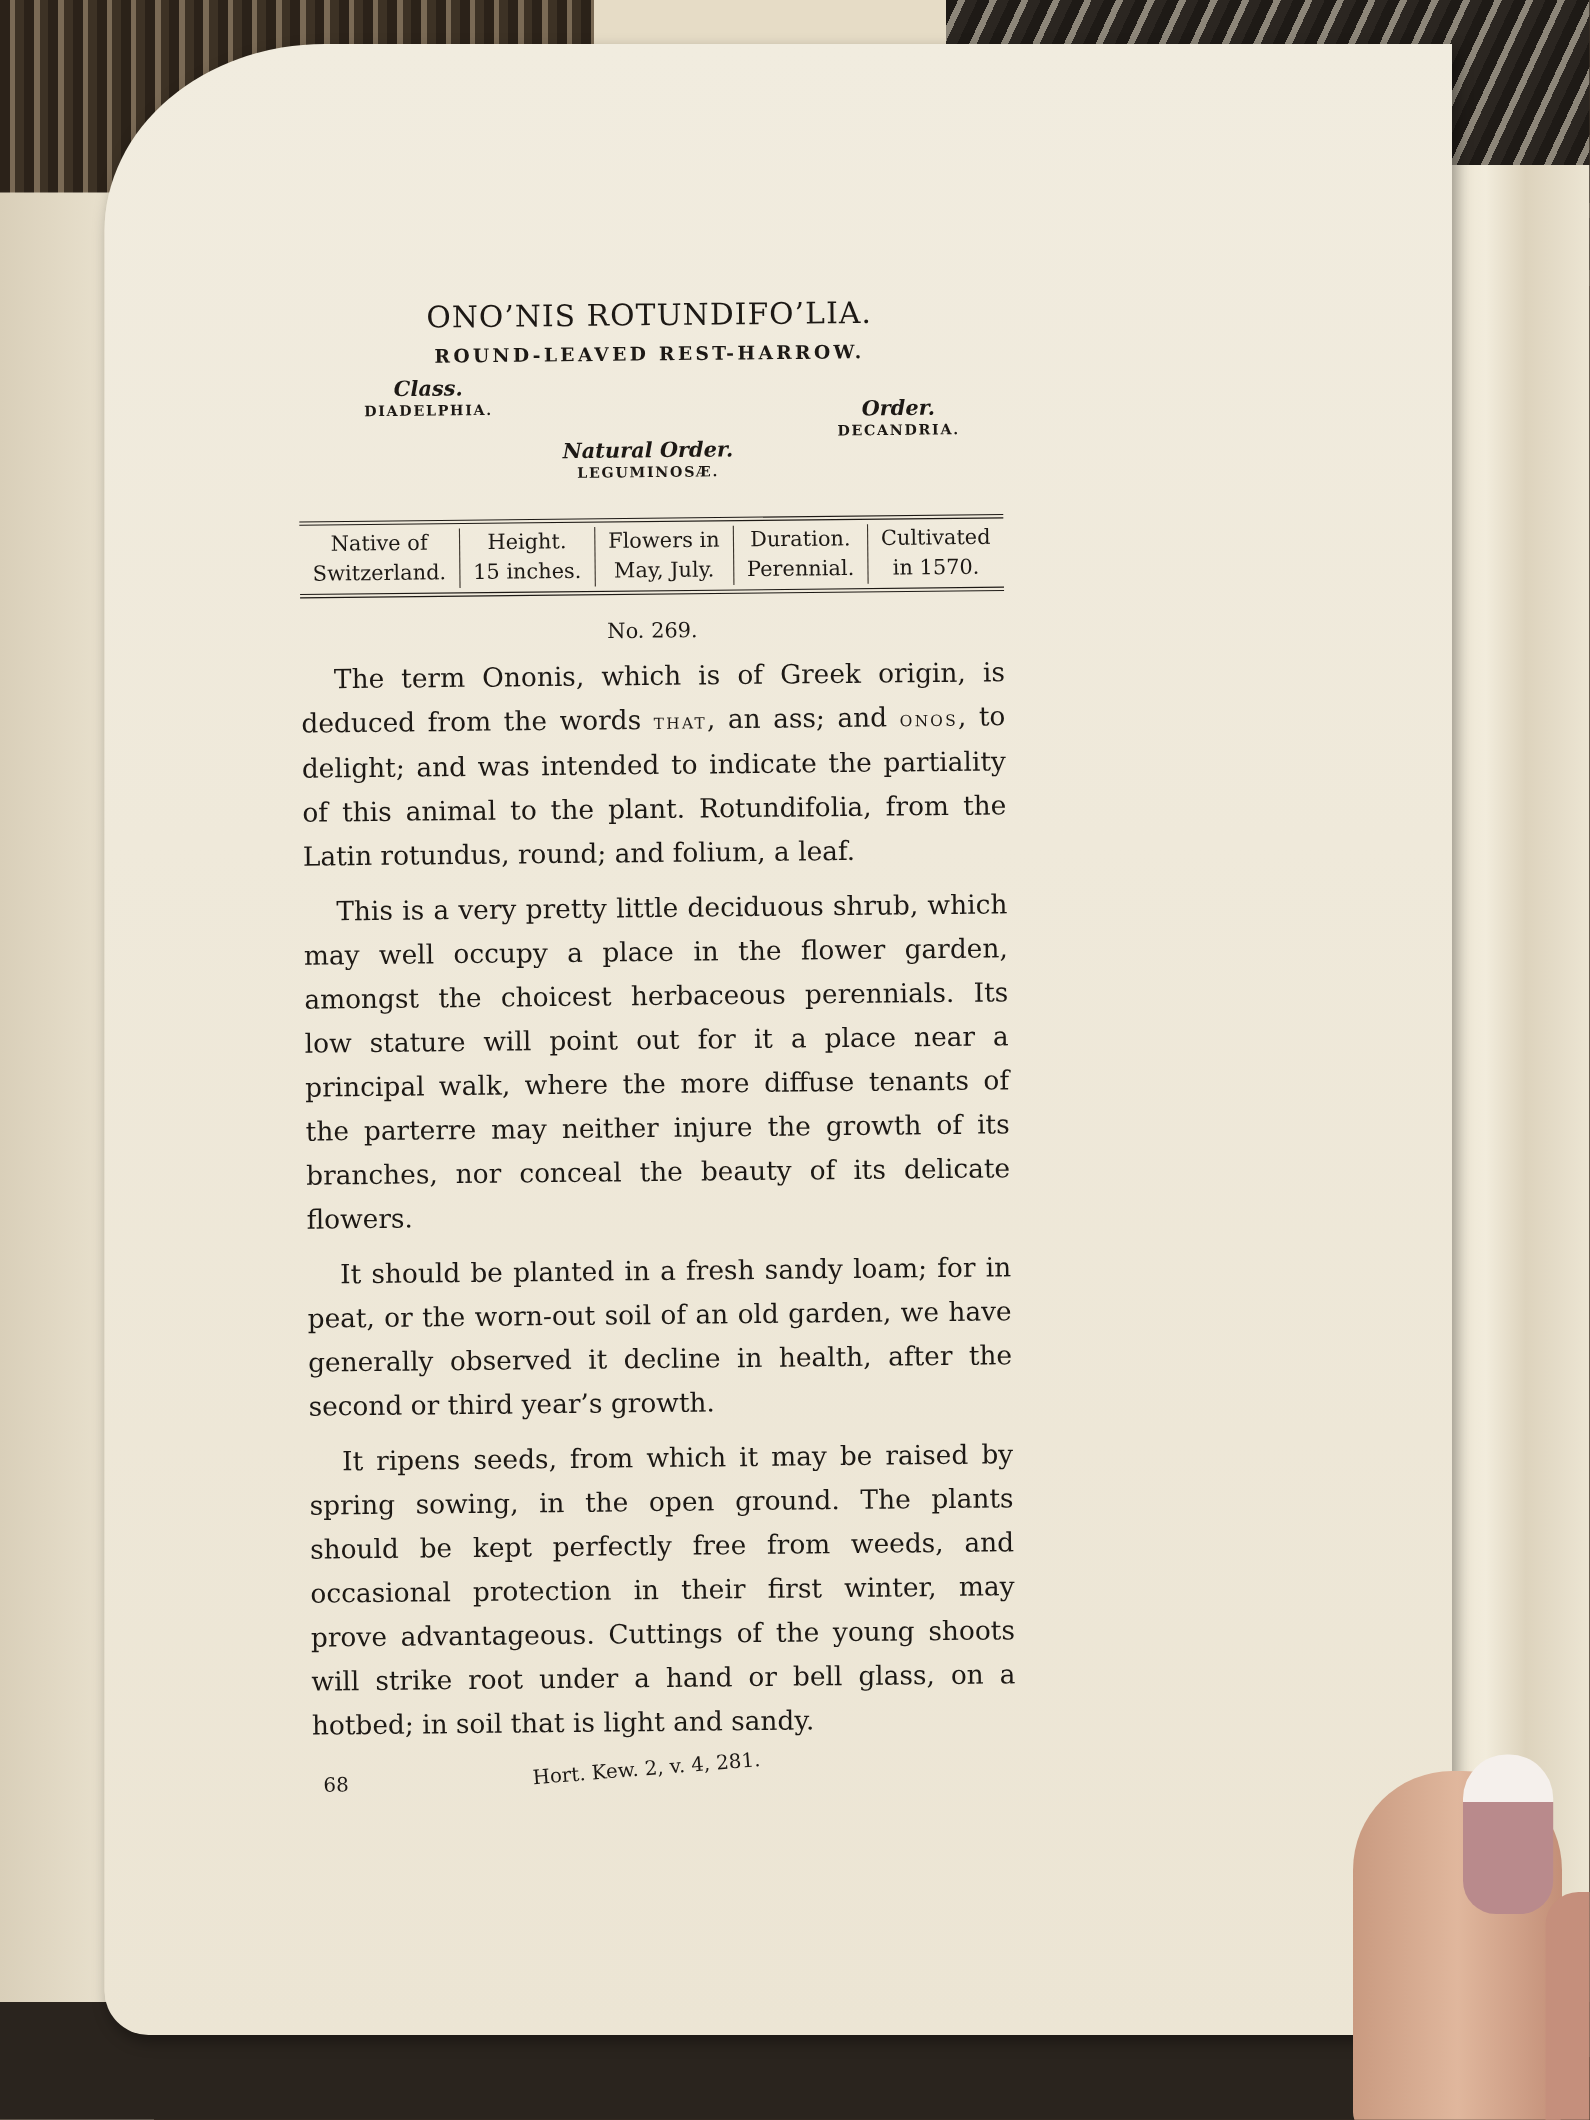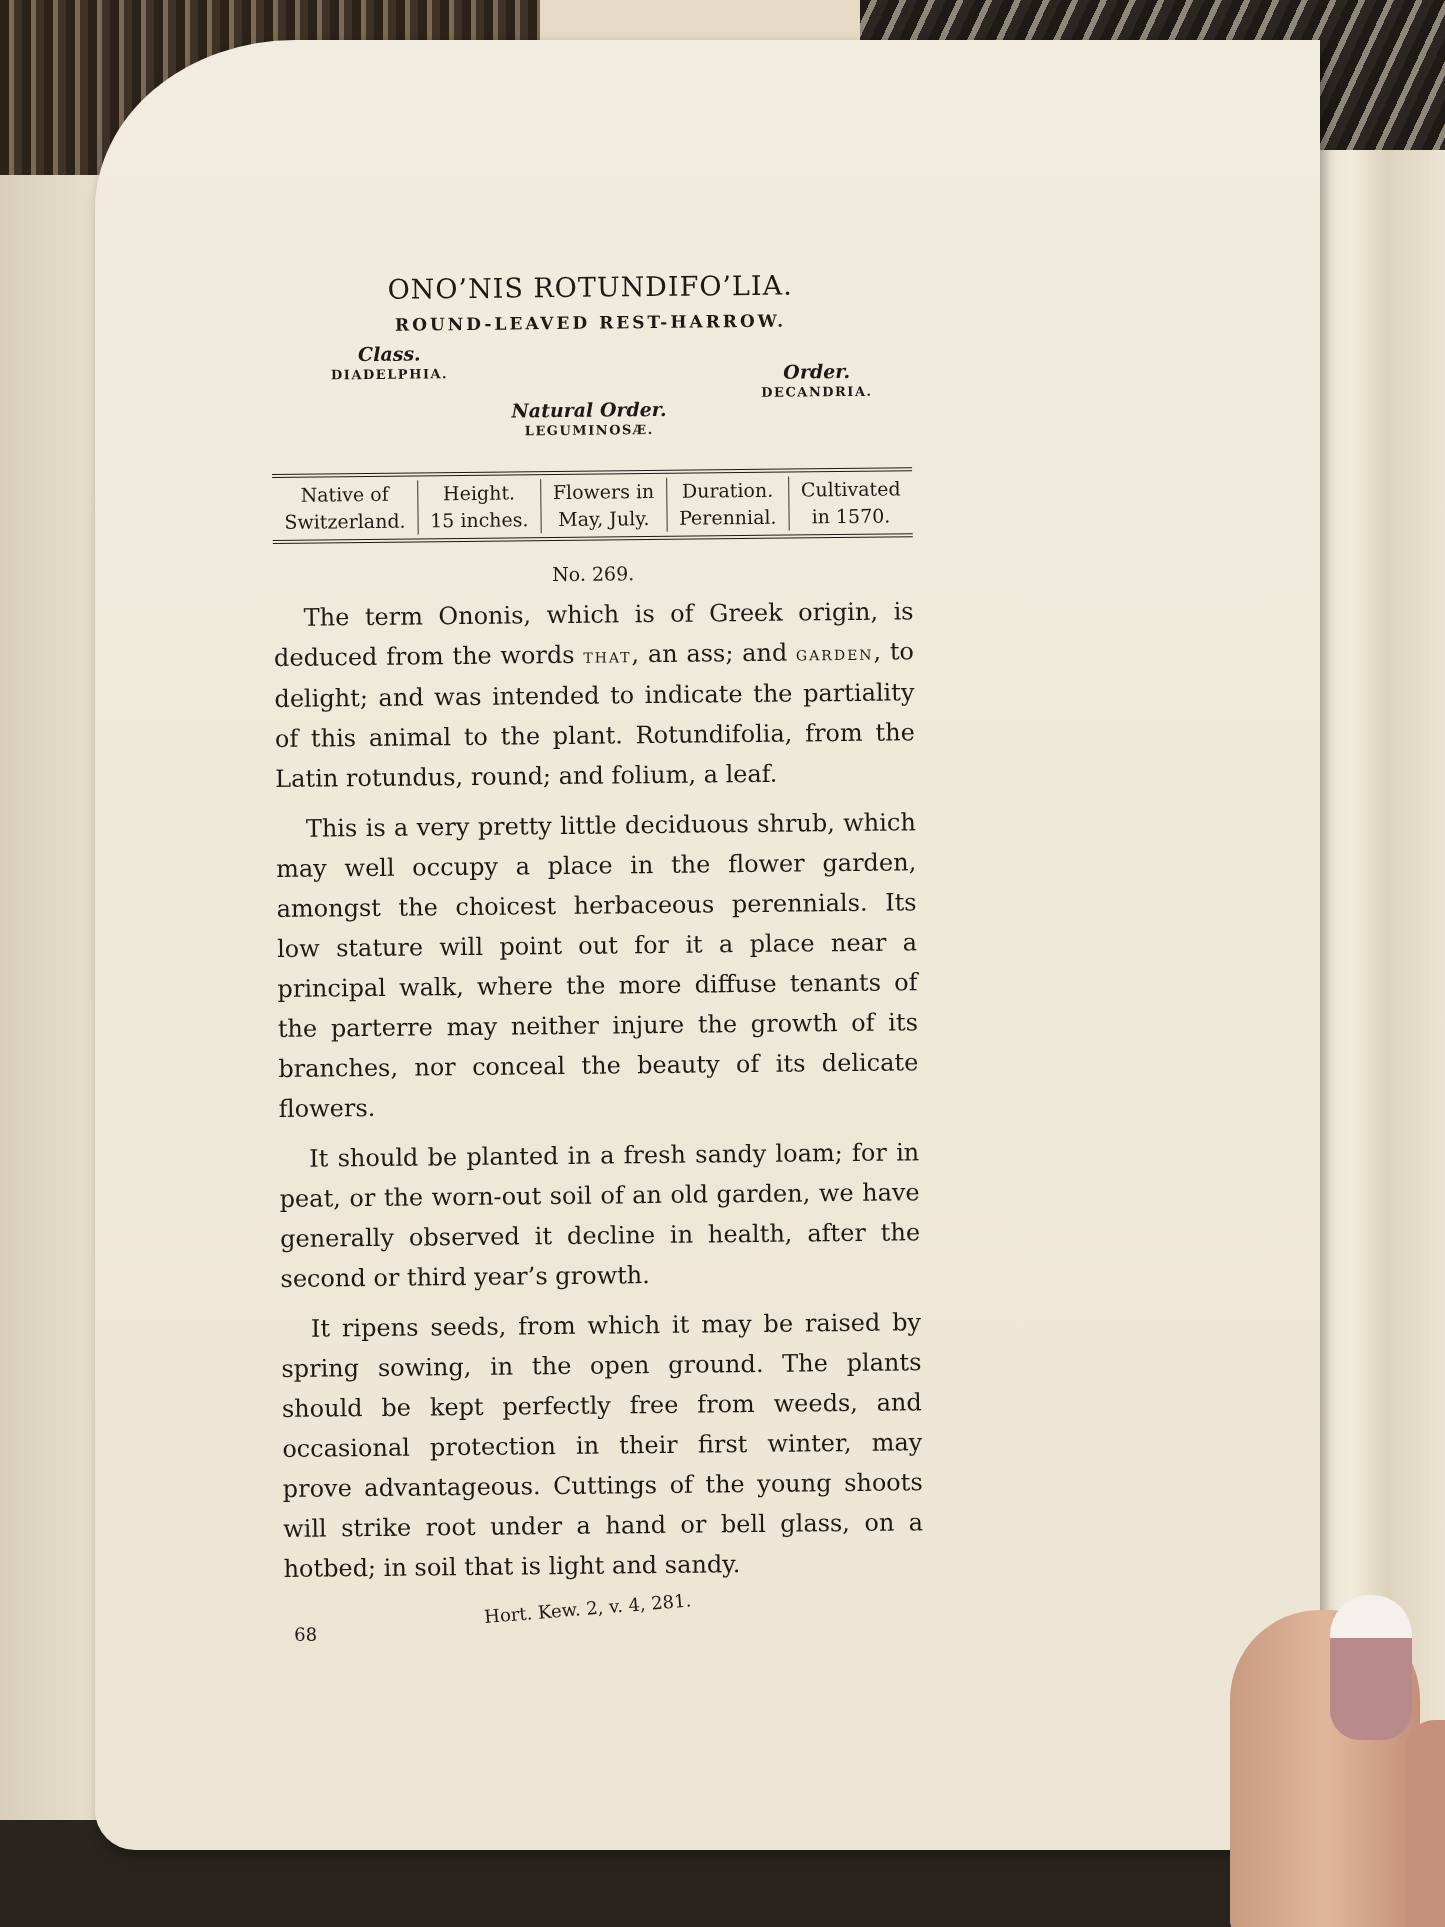--- a/index.html
+++ b/index.html
@@ -73,21 +73,21 @@
       border-right: 1.5px solid #3a332b; padding: 0 4px;
     }
     .fact:last-child { border-right: none; }
     .plate-no { text-align: center; font-size: 19px; margin-top: 22px; }
     .para {
       font-size: 24px; line-height: 40px; text-align: justify; margin: 10px 0 0 0;
       text-indent: 30px; hyphens: none;
     }
     .sc { font-variant: small-caps; letter-spacing: 2px; font-size: 20px; }
     .footer { position: relative; margin-top: 12px; height: 40px; font-size: 18px; }
-    .page-num { position: absolute; left: 10px; top: 23px; }
+    .page-num { position: absolute; left: 10px; top: 12px; }
     .ref { position: absolute; left: 200px; top: 0; transform: rotate(-4deg); }
     
     .thumb {
       position: absolute; left: 1230px; top: 1610px; width: 190px; height: 330px;
       background: linear-gradient(90deg, #c99a80, #e0b79d 50%, #c38f78);
       border-radius: 90px 90px 20px 20px;
     }
     .nail {
       position: absolute; left: 1330px; top: 1595px; width: 82px; height: 145px;
       background: linear-gradient(180deg, #f5f0ec 0 30%, #b98a8c 30% 100%);
@@ -147,21 +147,21 @@
       <div>Perennial.</div>
     </div>
     <div class="fact">
       <div>Cultivated</div>
       <div>in 1570.</div>
     </div>
   </div>
 
   <div class="plate-no">No. 269.</div>
 
-  <p class="para"><span>The term Ononis, which is of Greek origin, is deduced from the words </span><span class="sc">that</span><span>, an ass; and </span><span class="sc">garden</span><span>, to delight; and was intended to indicate the partiality of this animal to the plant. Rotundifolia, from the Latin rotundus, round; and folium, a leaf.</span></p>
+  <p class="para"><span>The term Ononis, which is of Greek origin, is deduced from the words </span><span class="sc">that</span><span>, an ass; and </span><span class="sc">onos</span><span>, to delight; and was intended to indicate the partiality of this animal to the plant. Rotundifolia, from the Latin rotundus, round; and folium, a leaf.</span></p>
   <p class="para">This is a very pretty little deciduous shrub, which may well occupy a place in the flower garden, amongst the choicest herbaceous perennials. Its low stature will point out for it a place near a principal walk, where the more diffuse tenants of the parterre may neither injure the growth of its branches, nor conceal the beauty of its delicate flowers.</p>
   <p class="para">It should be planted in a fresh sandy loam; for in peat, or the worn-out soil of an old garden, we have generally observed it decline in health, after the second or third year’s growth.</p>
   <p class="para">It ripens seeds, from which it may be raised by spring sowing, in the open ground. The plants should be kept perfectly free from weeds, and occasional protection in their first winter, may prove advantageous. Cuttings of the young shoots will strike root under a hand or bell glass, on a hotbed; in soil that is light and sandy.</p>
 
   <div class="footer">
     <span class="page-num">68</span>
     <span class="ref">Hort. Kew. 2, v. 4, 281.</span>
   </div>
 </div>
 

